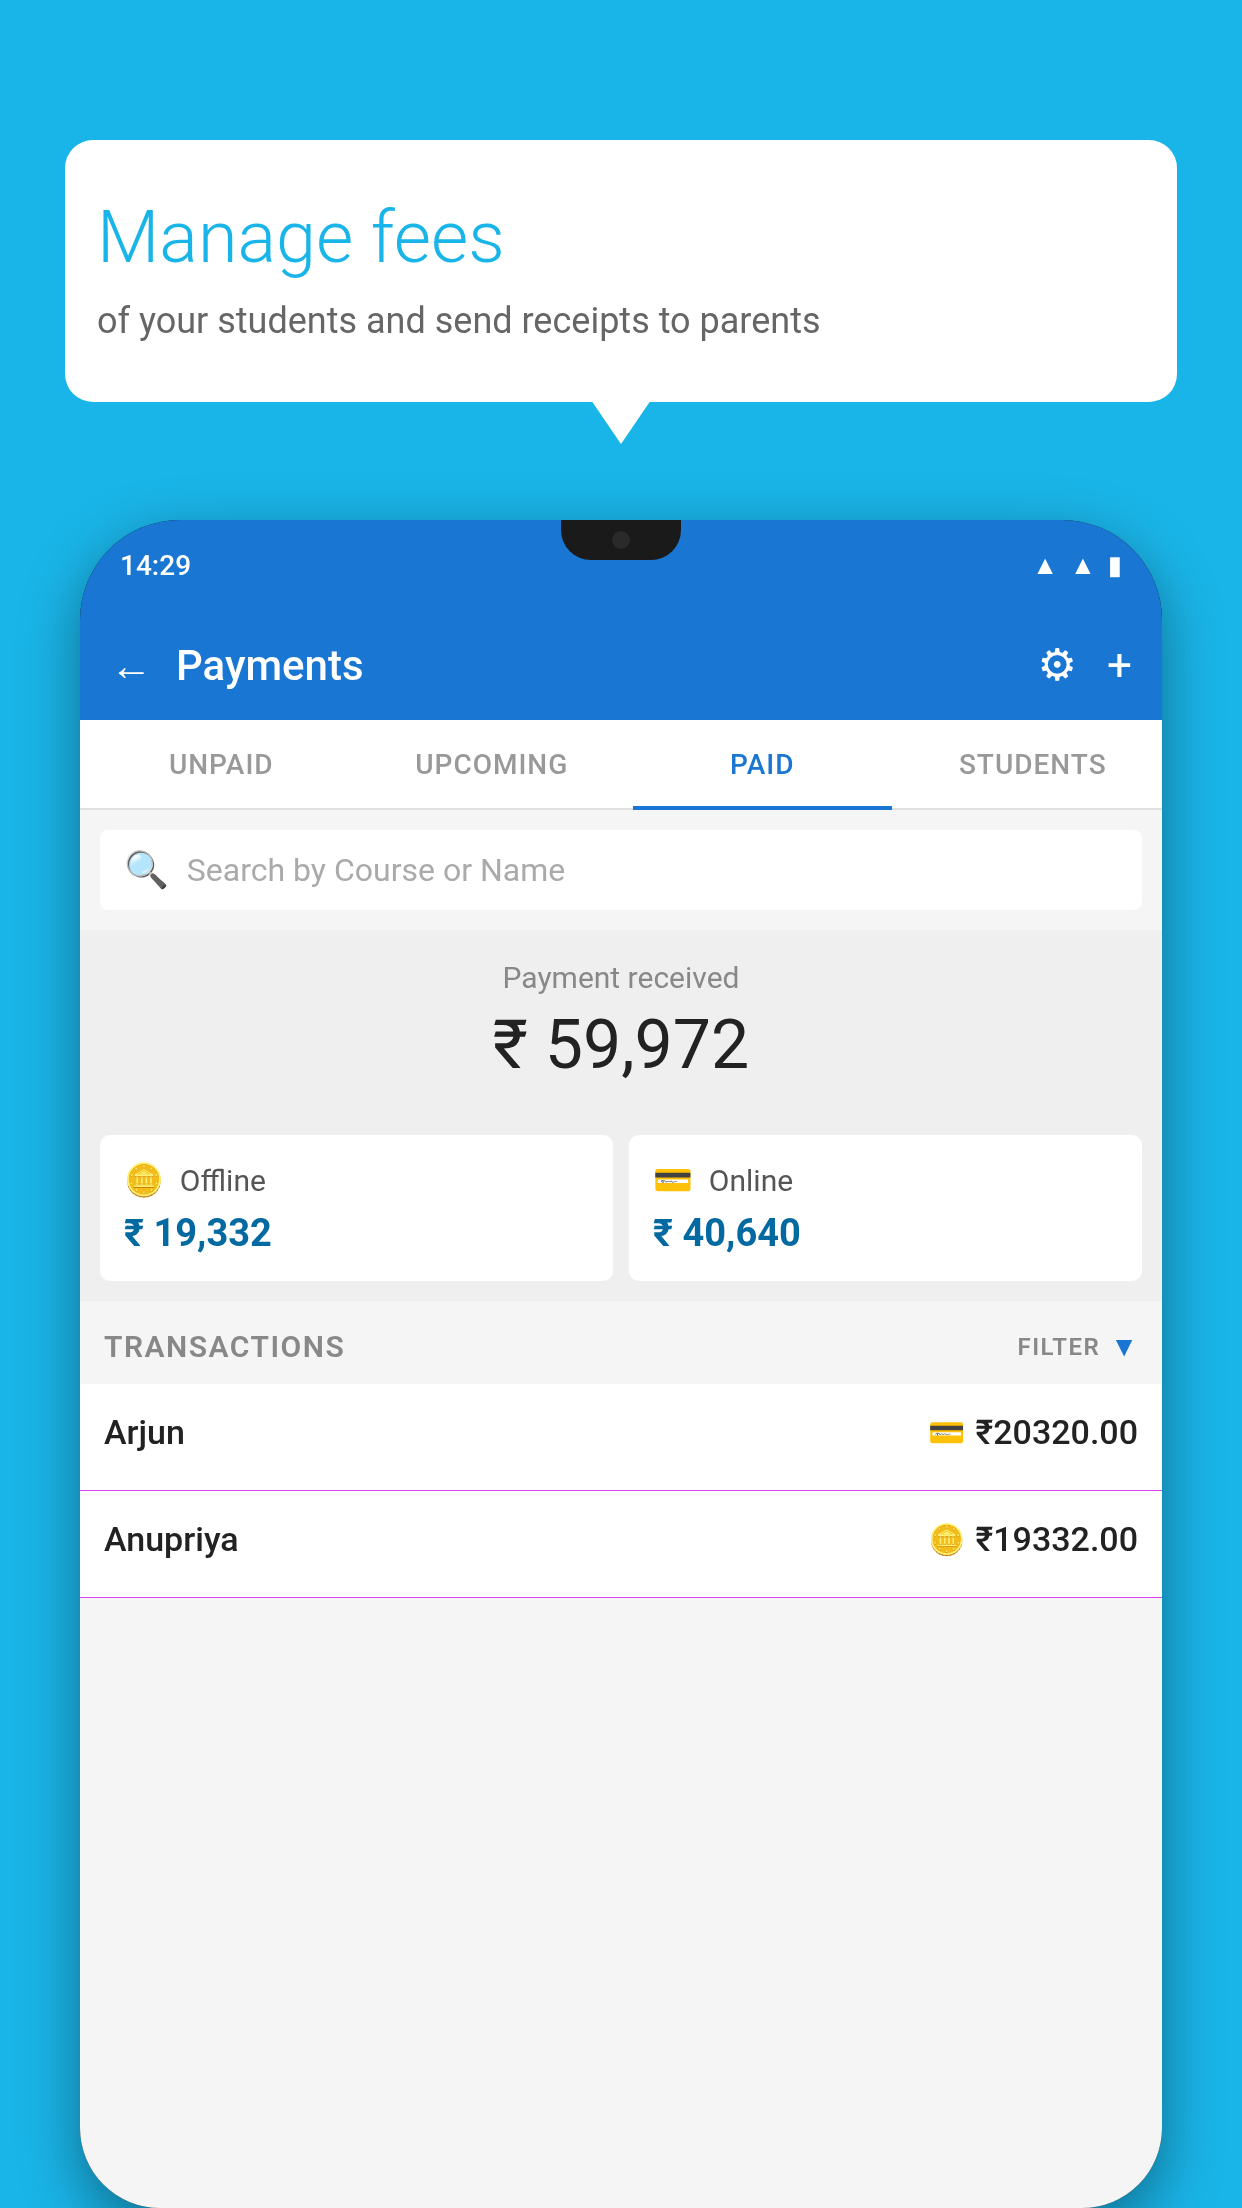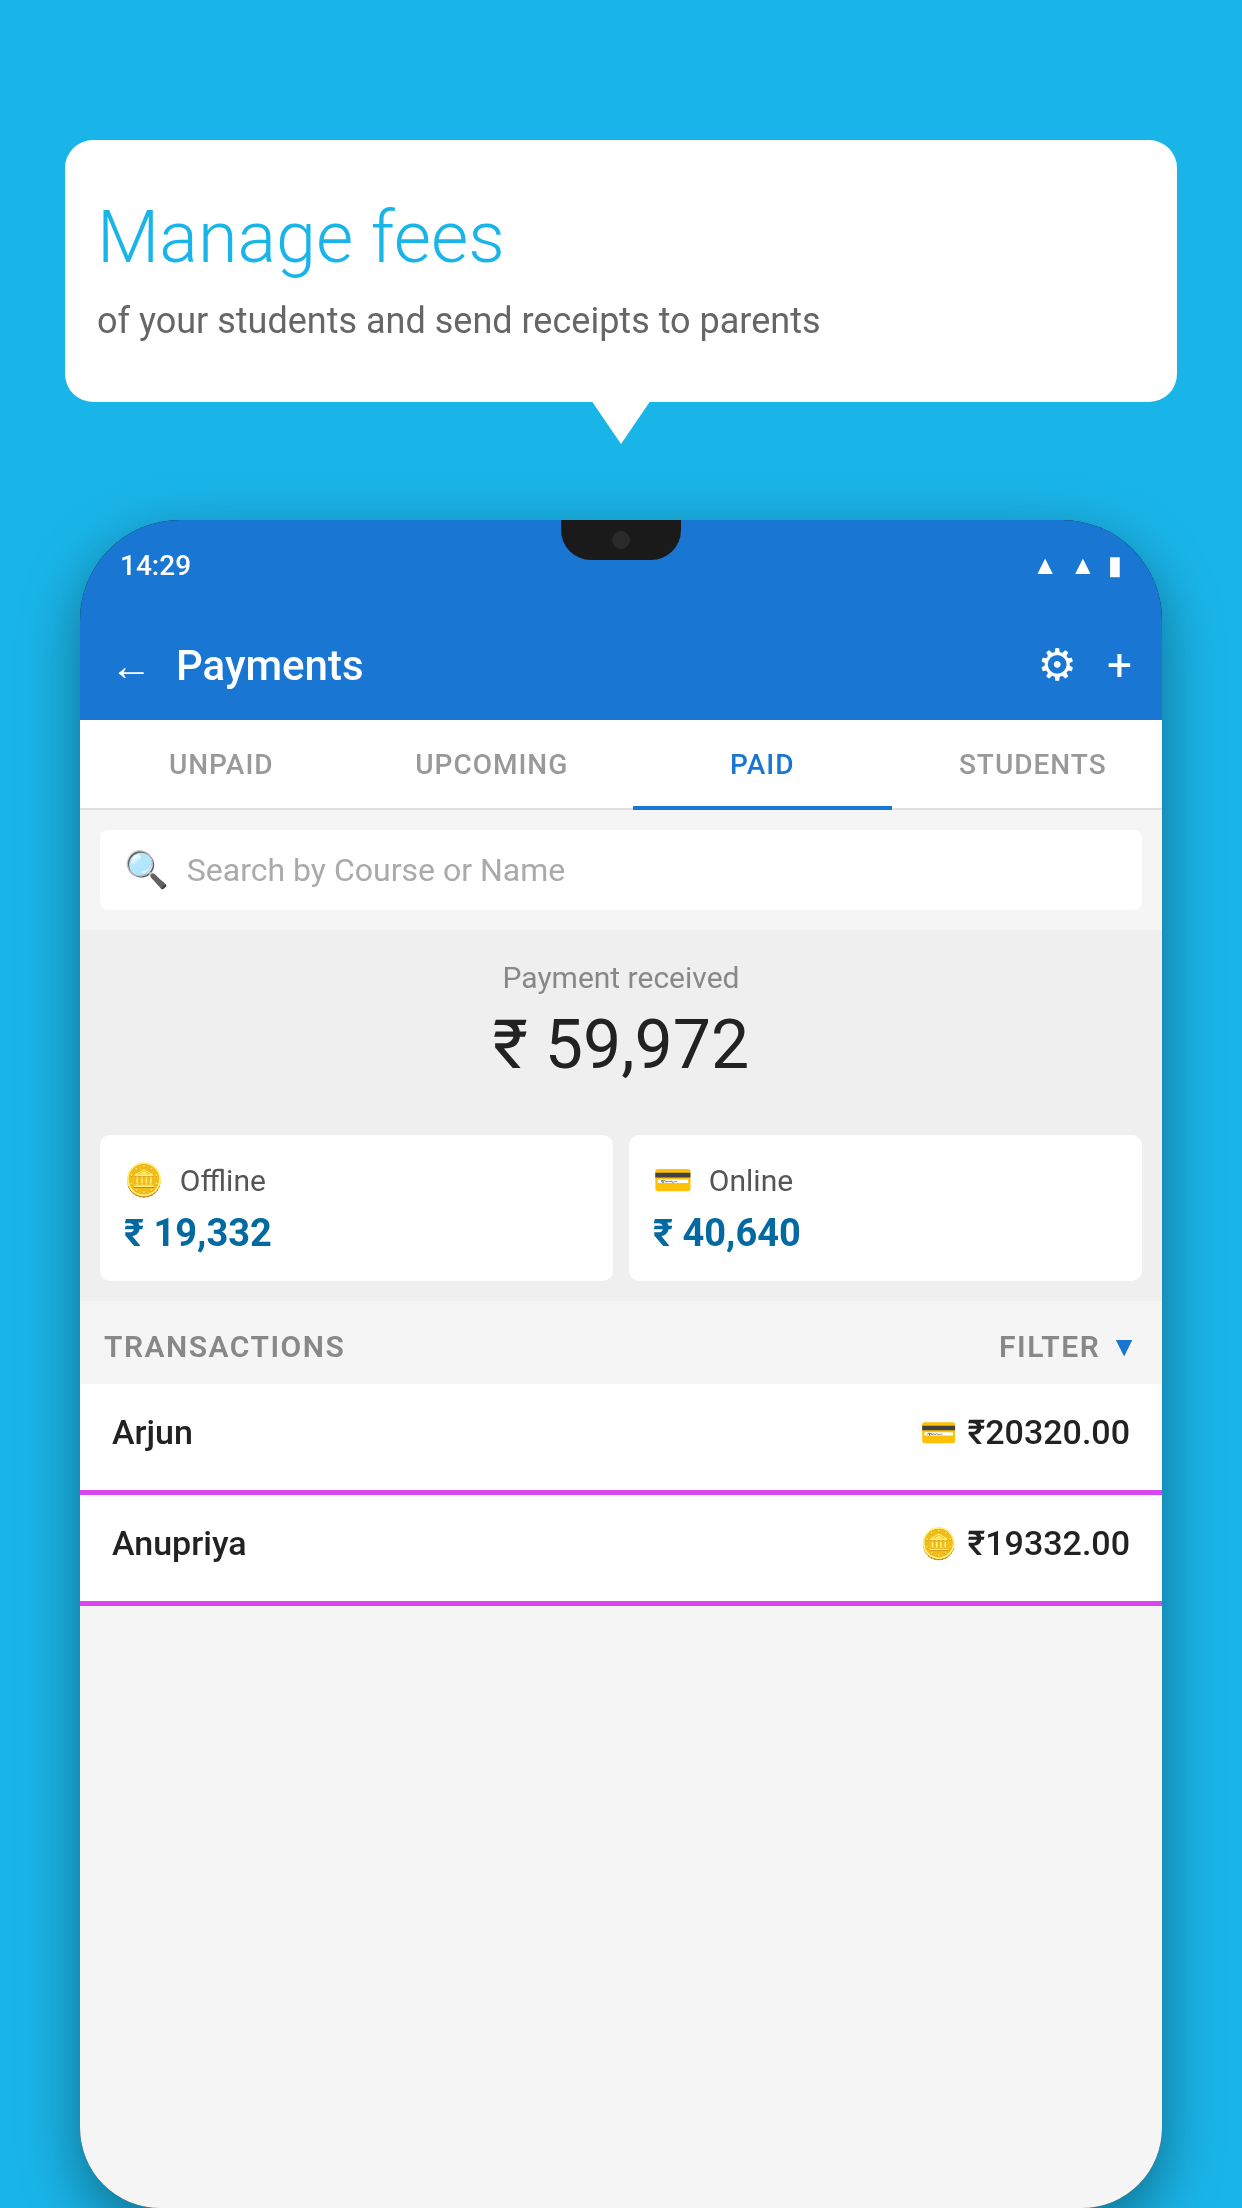--- a/index.html
+++ b/index.html
@@ -303,36 +303,36 @@
       letter-spacing: 1.5px;
     }
 
     .filter-container {
       display: flex;
       align-items: center;
       gap: 10px;
     }
 
     .filter-label {
-      font-size: 30px;
+      font-size: 24px;
       color: #888;
       font-weight: 600;
       letter-spacing: 1.5px;
     }
 
     .filter-icon {
       color: #1976d2;
       font-size: 28px;
     }
 
     
     .transaction-item {
       background: white;
-      padding: 28px 32px;
-      border-bottom: 5px solid #d946ef;
+      padding: 28px 24px;
+      border-bottom: 1px solid #d946ef;
     }
 
     .transaction-row-top {
       display: flex;
       align-items: center;
       justify-content: space-between;
       margin-bottom: 10px;
     }
 
     .transaction-name {

